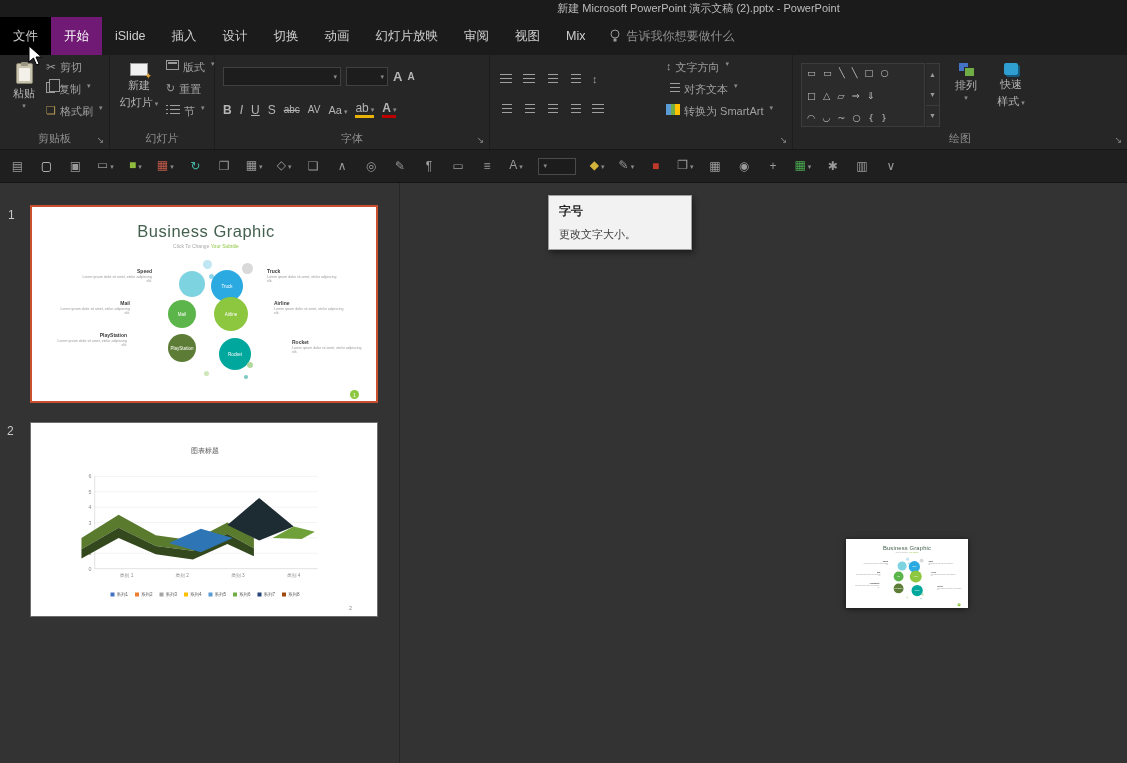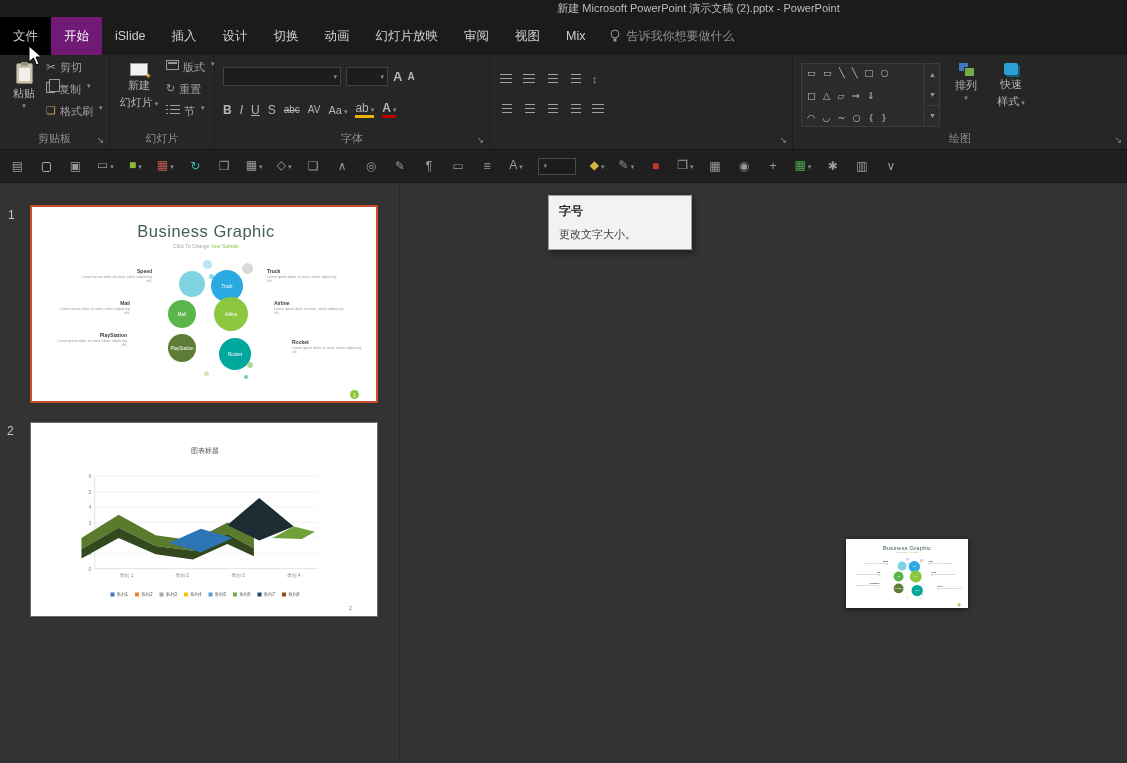--- a/index.html
+++ b/index.html
@@ -238,20 +238,34 @@
       <span class="li"></span>
       <span class="li"></span>
       <span class="dir-icon dd"></span>
     </div>
     <div style="position:absolute;left:8px;top:48px;display:flex;gap:9px;align-items:center">
       <span class="li"></span>
       <span class="li"></span>
       <span class="li"></span>
       <span class="li"></span>
       <span class="li bul dd"></span>
+    </div>
+    <div style="position:absolute;left:176px;top:5px;width:124px">
+      <div class="rrow dd">
+          <span class="dir-icon"></span>
+          <span>文字方向</span>
+        </div>
+      <div class="rrow dd">
+          <span class="li"></span>
+          <span>对齐文本</span>
+        </div>
+      <div class="rrow dd">
+          <span class="smart-icon"></span>
+          <span>转换为 SmartArt</span>
+        </div>
     </div>
     <span class="launcher"></span>
   </div>
 
   <div class="rgroup" style="left:793px;width:334px;border-right:none">
     <div class="gal">
       <div>▭ ▭ ╲ ╲ □ ○</div>
       <div>□ △ ▱ ⇒ ⇓</div>
       <div>◠ ◡ ~ ○ { }</div>
     </div>

